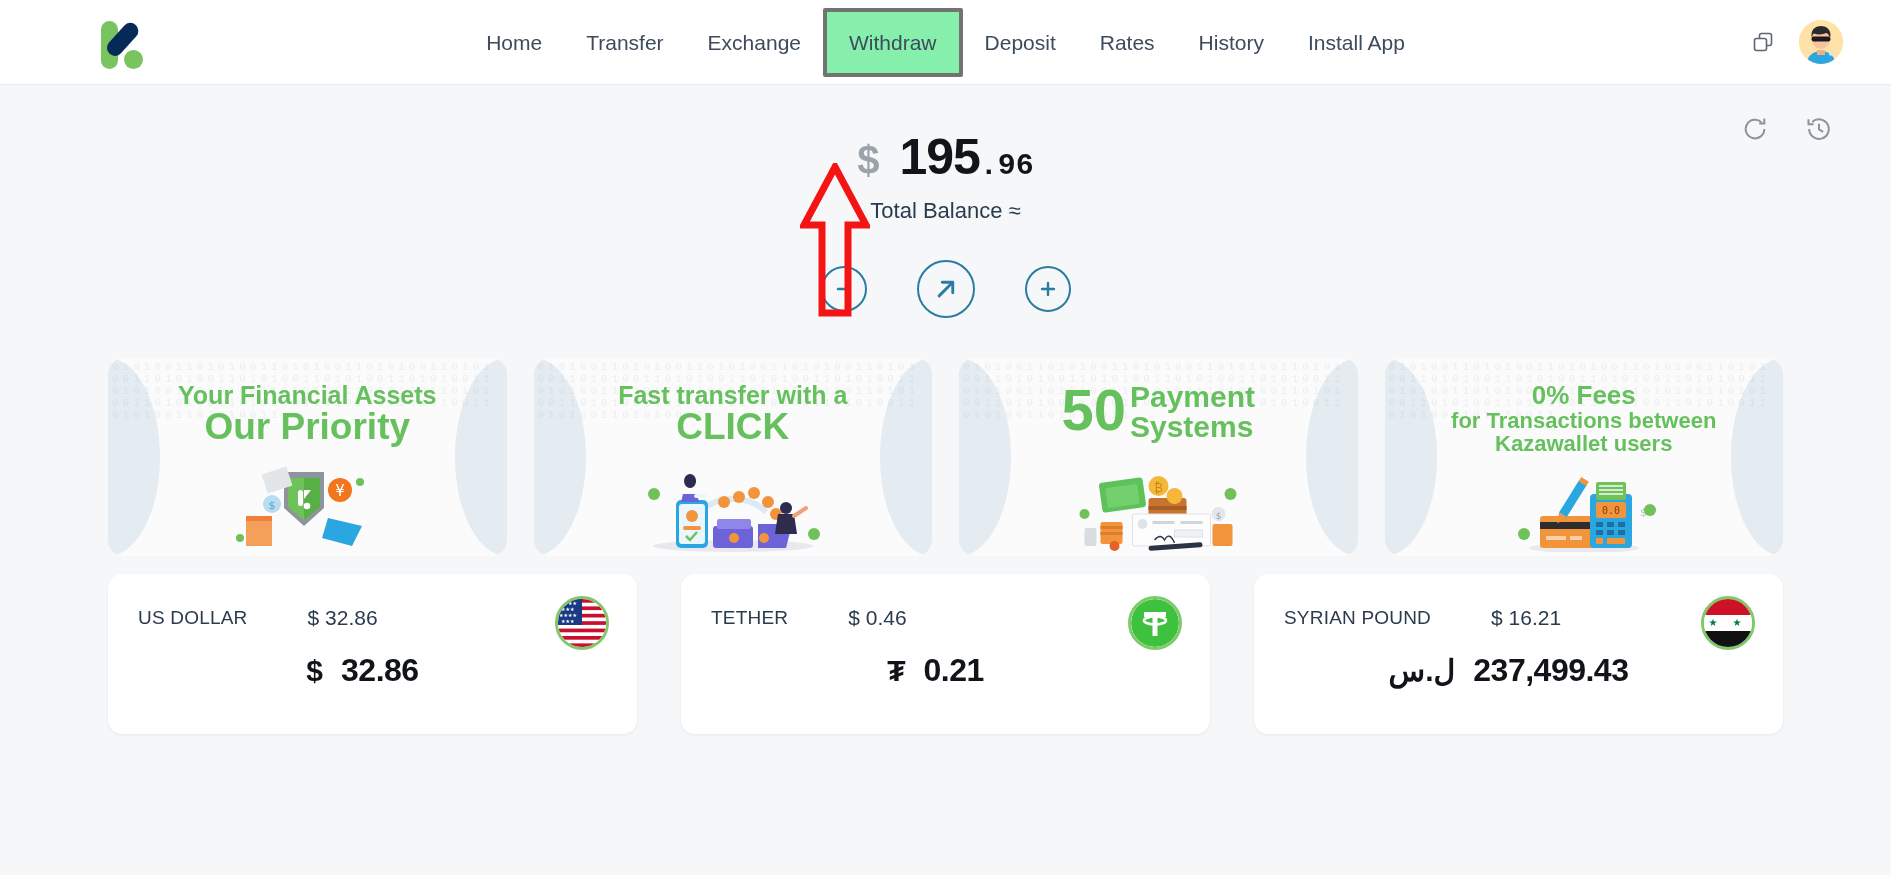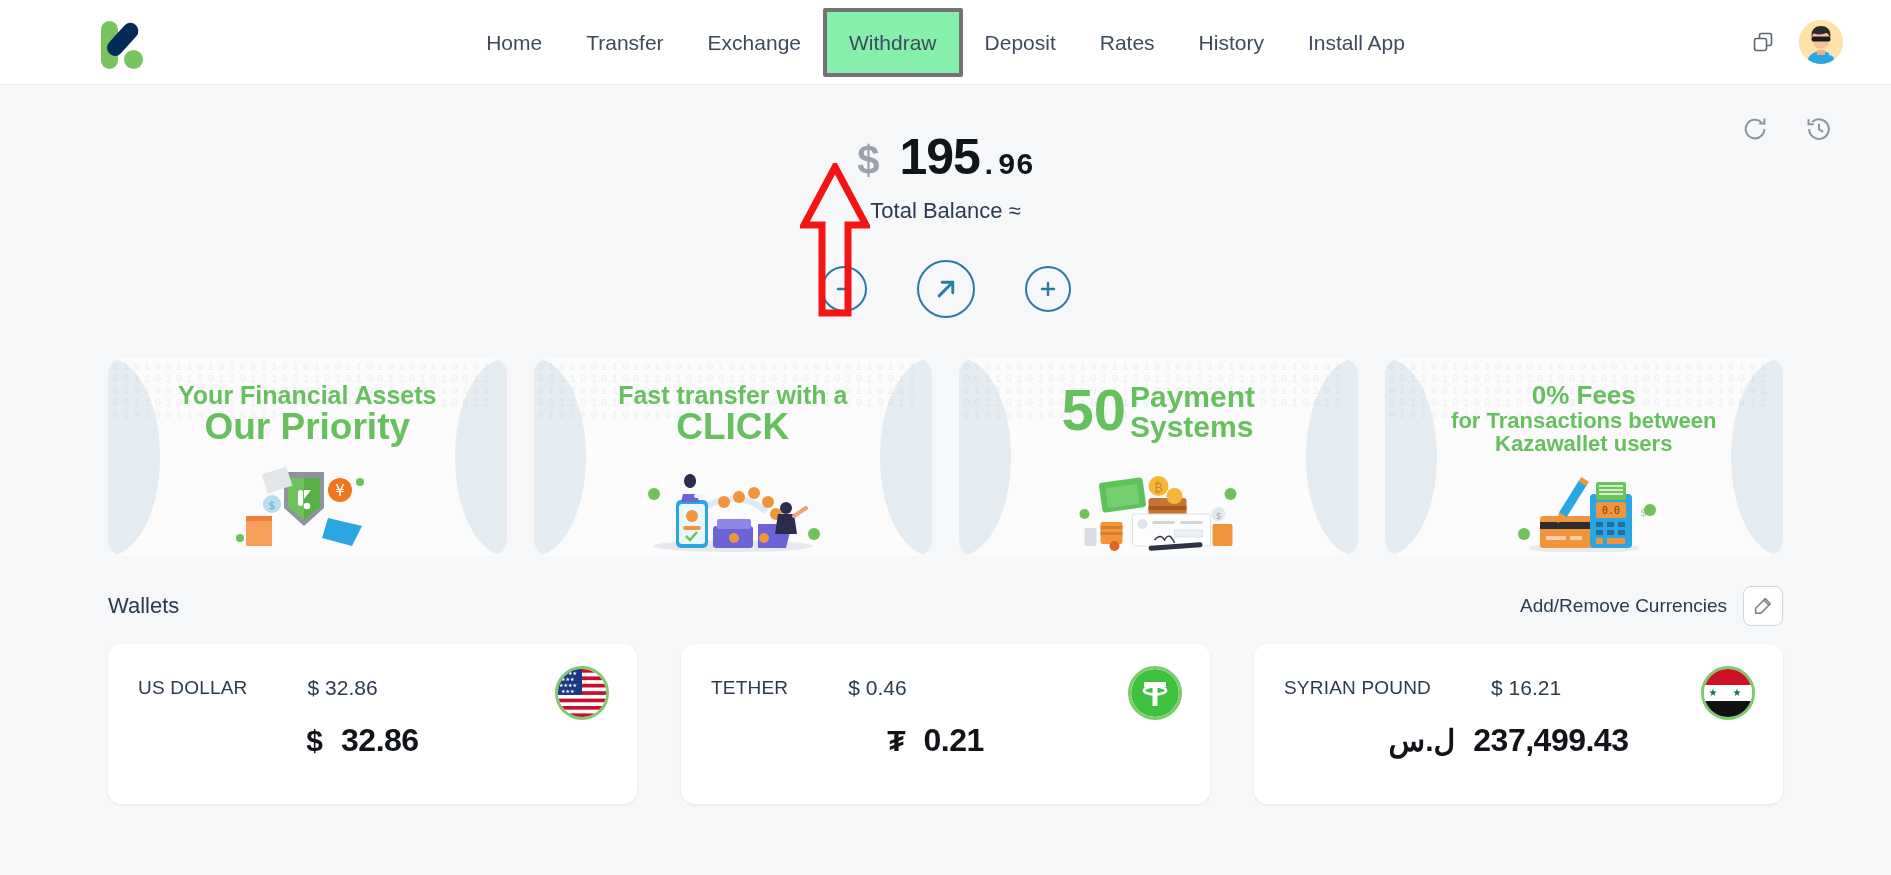--- a/index.html
+++ b/index.html
@@ -439,32 +439,20 @@
           <rect x="58" y="0" width="9" height="5" fill="#f2943b"></rect>
         </g>
         <text x="136" y="40" font-size="11" fill="#b9c0c7" font-family="DejaVu Sans, sans-serif">$</text>
         <circle cx="146" cy="34" r="6" fill="#6fc25a"></circle>
         <circle cx="20" cy="58" r="6" fill="#6fc25a"></circle>
       </svg>
     </div>
 
   </div>
 
-  <div class="wallets-head">
-    <div class="wallets-title">Wallets</div>
-    <div class="addremove">
-      <div class="addremove-label">Add/Remove Currencies</div>
-      <div class="edit-btn">
-        <svg width="22" height="22" viewBox="0 0 24 24" fill="none" stroke="#7b848e" stroke-width="1.7" stroke-linecap="round" stroke-linejoin="round">
-          <path d="M4 14.5V20h5.5L20 9.5 14.5 4 4 14.5z"></path>
-          <path d="M13 5.5L18.5 11"></path>
-        </svg>
-      </div>
-    </div>
-  </div>
 
   <div class="wallet-grid">
 
     <div class="wallet-card">
       <div class="wrow1">
         <span class="wname">US DOLLAR</span>
         <span class="wusd">$ 32.86</span>
       </div>
       <div class="wflag">
         <svg width="48" height="48" viewBox="0 0 48 48">

